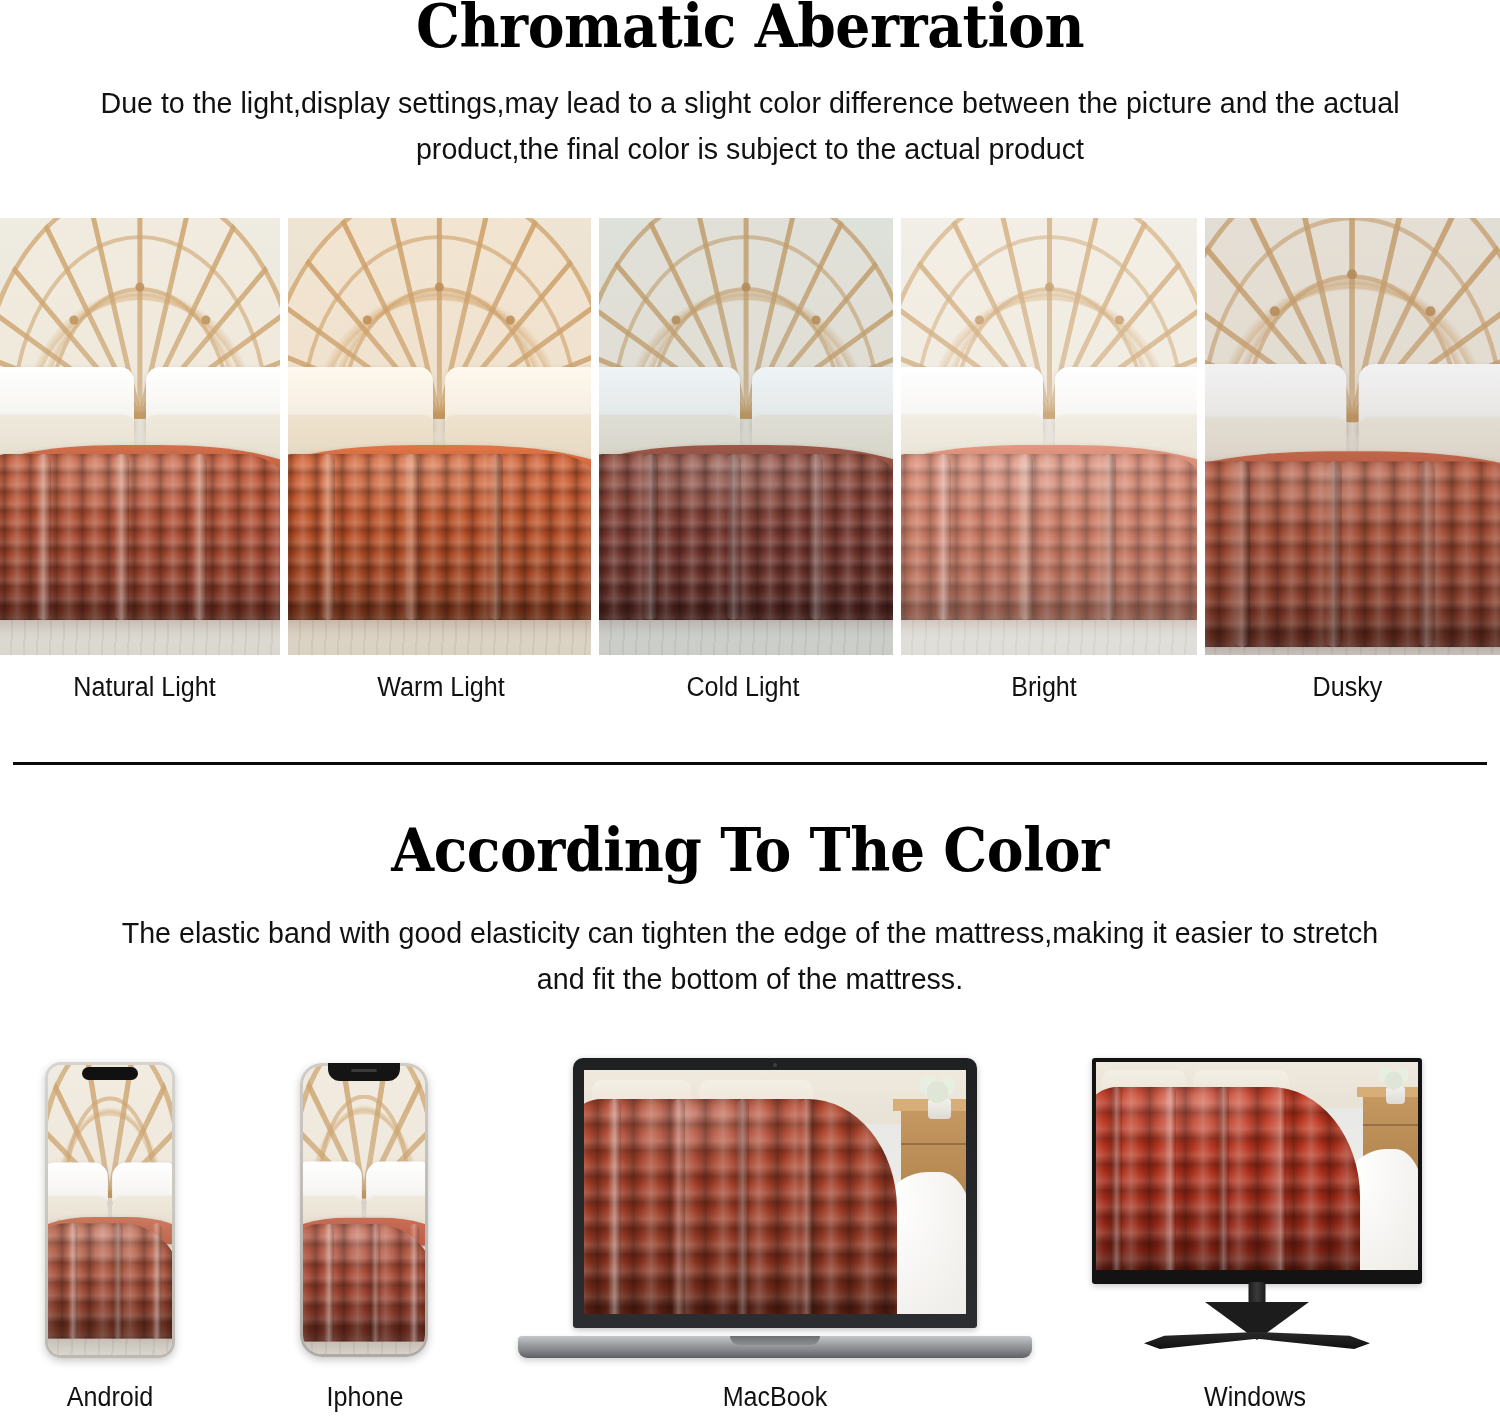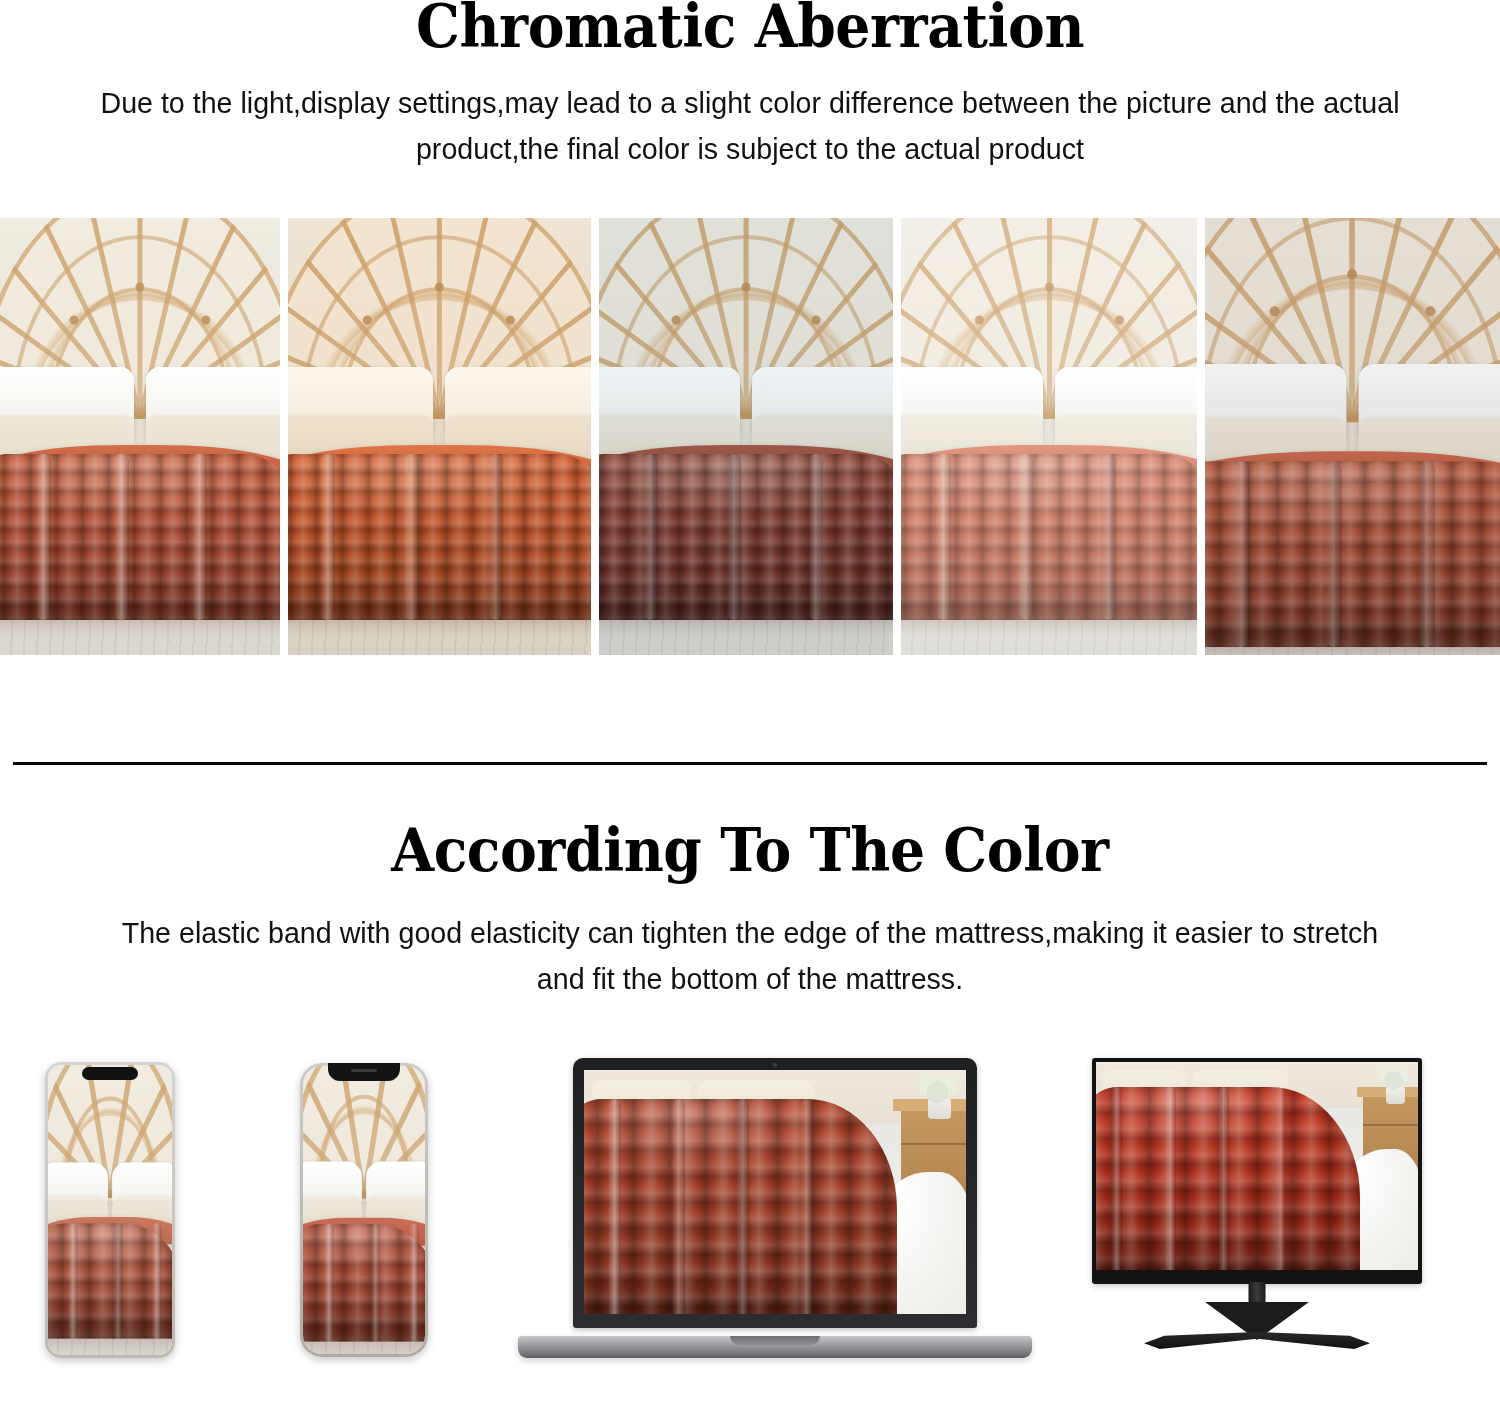--- a/index.html
+++ b/index.html
@@ -574,20 +574,27 @@
             <div class="throw-fold" style="left:19%"></div>
             <div class="throw-fold" style="left:43%"></div>
             <div class="throw-fold" style="left:67%"></div>
           </div>
         </div>
       </div>
       <div class="grade" style="background:rgba(130,120,128,0.10)"></div>
     </div>
   </div>
 
+  <div class="labels-row">
+    <div class="label-cell lb-1">Natural Light</div>
+    <div class="label-cell lb-2">Warm Light</div>
+    <div class="label-cell lb-3">Cold Light</div>
+    <div class="label-cell lb-4">Bright</div>
+    <div class="label-cell lb-5">Dusky</div>
+  </div>
 
   <div class="divider"></div>
 
   <div id="title2" class="section-title">According To The Color</div>
   <div id="sub2" class="section-sub">The elastic band with good elasticity can tighten the edge of the mattress,making it easier to stretch and fit the bottom of the mattress.</div>
 
   <div class="device-row"></div>
 
   <div class="android" style="--throwTop:#c06a52;--throwMid:#a8503a;--throwDeep:#7d3524;--throwLip:#cc7a60;">
     <div class="notch"></div>
@@ -708,14 +715,20 @@
           </div>
         </div>
       </div>
       <div class="win-logo"></div>
     </div>
     <div class="win-neck"></div>
     <div class="win-cone"></div>
     <div class="win-foot"></div>
   </div>
 
+  <div class="dev-labels">
+    <div class="dev-label dl-1">Android</div>
+    <div class="dev-label dl-2">Iphone</div>
+    <div class="dev-label dl-3">MacBook</div>
+    <div class="dev-label dl-4">Windows</div>
+  </div>
 
 </div>
 
 </body></html>

